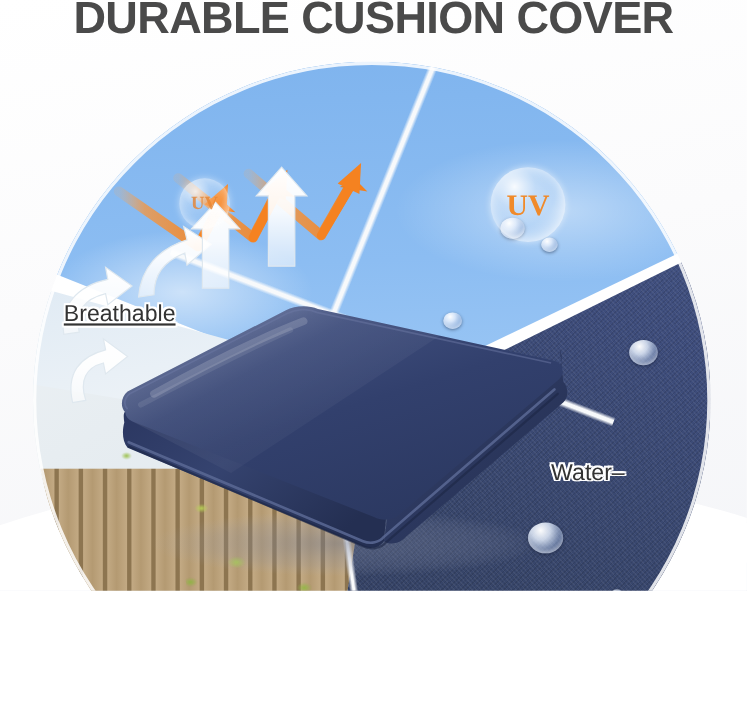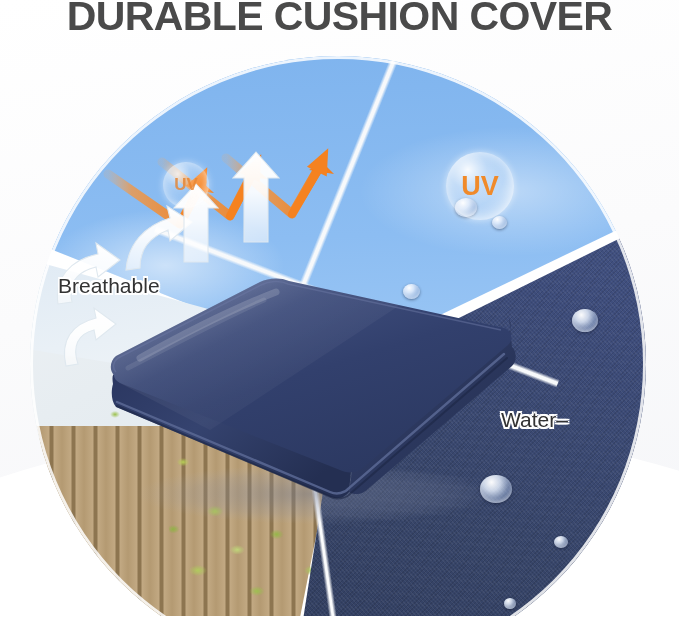--- a/index.html
+++ b/index.html
@@ -2,21 +2,21 @@
 <html><head>
 <meta charset="utf-8">
 <style>
   * { margin:0; padding:0; box-sizing:border-box; }
   html, body {
     width:679px; height:637px; overflow:hidden;
     font-family:"Liberation Sans", sans-serif;
     background:#ffffff;
   }
   #stage {
-    position:relative; width:679px; height:616px;
+    position:relative; width:679px; height:537px;
     background:linear-gradient(170deg,#ffffff 0%,#fbfbfc 45%,#f4f5f8 100%);
     overflow:hidden;
   }
 
   
   .arc-blue {
     position:absolute; left:-360px; top:472px;
     width:1420px; height:700px; border-radius:50%;
     background:linear-gradient(180deg,#a9b7d4 0%,#b2bfd8 55%,#c3cde1 100%);
   }
@@ -153,34 +153,34 @@
     font-family:"Liberation Sans", sans-serif;
     font-size:21px; color:#333333; font-weight:normal;
     text-shadow:
       -1.6px -1.6px 0 #fff, 1.6px -1.6px 0 #fff,
       -1.6px 1.6px 0 #fff, 1.6px 1.6px 0 #fff,
       -1.6px 0 0 #fff, 1.6px 0 0 #fff, 0 -1.6px 0 #fff, 0 1.6px 0 #fff;
     white-space:pre;
     line-height:1.12;
   }
   #lbl-uv      { left:262px; top:120px; }
-  #lbl-breathe { left:58px;  top:274px; }
-  #lbl-water   { left:501px; top:408px; }
+  #lbl-breathe { left:58px;  top:274px;text-decoration:underline; }
+  #lbl-water   { left:501px; top:418px; }
 
   
   .bubble {
     position:absolute; border-radius:50%;
     display:flex; align-items:center; justify-content:center;
     background:
       radial-gradient(circle at 32% 26%, rgba(255,255,255,.92) 0%, rgba(255,255,255,.30) 28%, rgba(255,255,255,.10) 55%, rgba(255,255,255,.40) 88%, rgba(255,255,255,.70) 100%);
     box-shadow: inset 0 0 12px rgba(255,255,255,.8), 0 0 7px rgba(255,255,255,.55);
   }
   .bubble span {
     color:#f08a2a; font-weight:bold;
-    font-family:Liberation Sans, sans-serif;
+    font-family:Liberation Serif, serif;
   }
   #bubble-small { left:163px; top:162px; width:46px; height:46px; opacity:.86; }
   #bubble-small span { font-size:17px; color:#e98c3d; }
   #bubble-large { left:446px; top:152px; width:68px; height:68px; }
   #bubble-large span { font-size:27px; }
 
   
   #cushion { position:absolute; left:100px; top:262px; width:420px; height:265px; }
 
   

